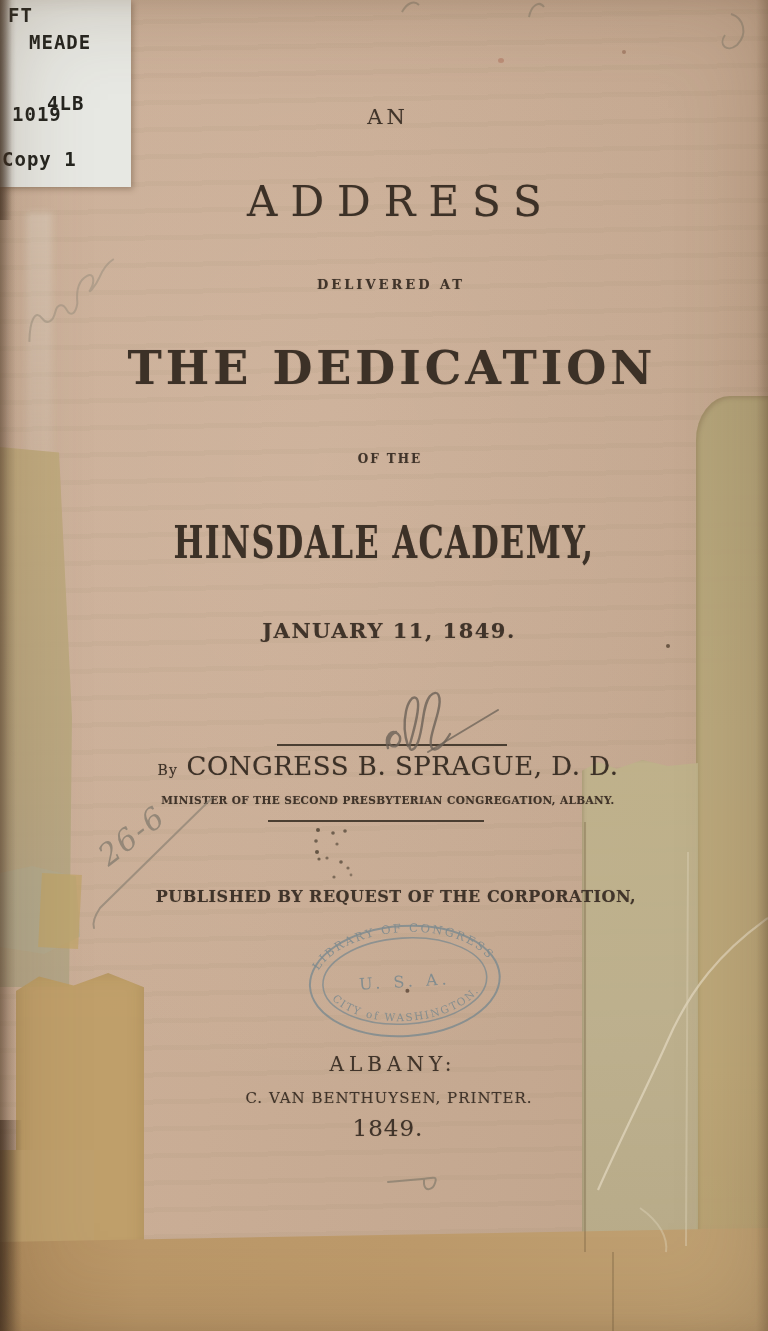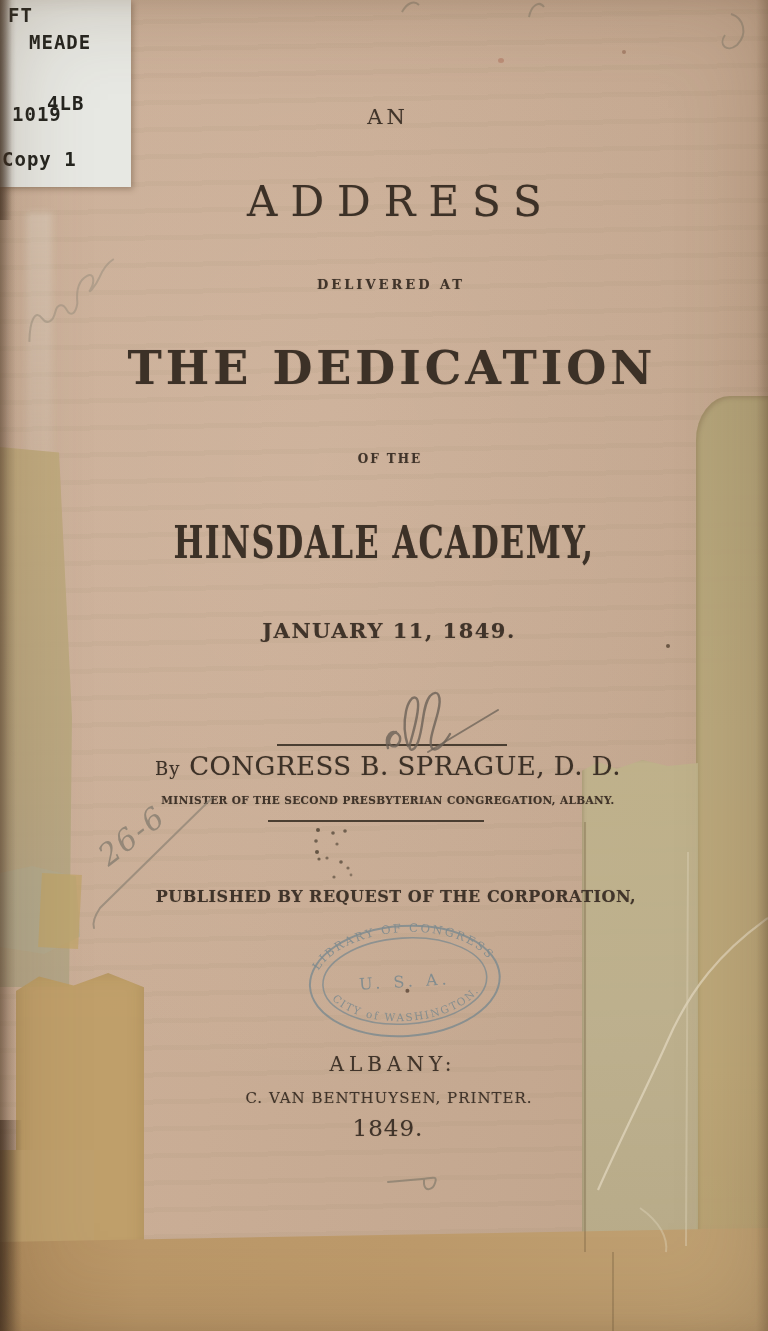--- a/index.html
+++ b/index.html
@@ -60,21 +60,21 @@
   .t-delivered{top:277px;font-size:13px;font-weight:bold;letter-spacing:3px;padding-left:7px;}
   .t-dedication{top:341px;font-size:46px;font-weight:bold;letter-spacing:4px;padding-left:8px;color:#3c3127;}
   .t-ofthe{top:452px;font-size:12px;font-weight:bold;letter-spacing:2px;padding-left:6px;}
   .t-academy{top:517px;font-size:44px;font-weight:bold;letter-spacing:2px;color:#3c3127;
      transform:scaleX(.72);transform-origin:50% 50%;}
   .t-date{top:618px;font-size:21px;font-weight:bold;letter-spacing:1.5px;padding-left:5px;}
   .rule{height:2px;background:#4a3e31;}
   .rule1{left:277px;top:744px;width:230px;}
   .rule2{left:268px;top:820px;width:216px;}
   .t-by{top:751px;font-size:26px;letter-spacing:.5px;padding-left:4px;color:#3c3127;}
-  .t-by .by-small{font-size:18px;letter-spacing:1px;}
+  .t-by .by-small{font-size:14px;letter-spacing:1px;}
   .t-minister{top:794px;font-size:10.5px;font-weight:bold;letter-spacing:.4px;padding-left:4px;}
   .t-published{top:887px;left:12px;font-size:16px;font-weight:bold;letter-spacing:.5px;}
   .t-albany{top:1052px;font-size:20px;letter-spacing:5px;padding-left:9px;}
   .t-printer{top:1089px;font-size:15px;letter-spacing:1px;padding-left:5px;}
   .t-year{top:1115px;font-size:23px;letter-spacing:1px;padding-left:4px;}
   
   .pencil-number{left:94px;top:818px;font-size:30px;color:#8b8173;
     font-style:italic;transform:rotate(-38deg);letter-spacing:2px;opacity:.85;}
   .stamp{left:293px;top:917px;transform:rotate(-3.5deg);opacity:.85;}
   svg{display:block;}

